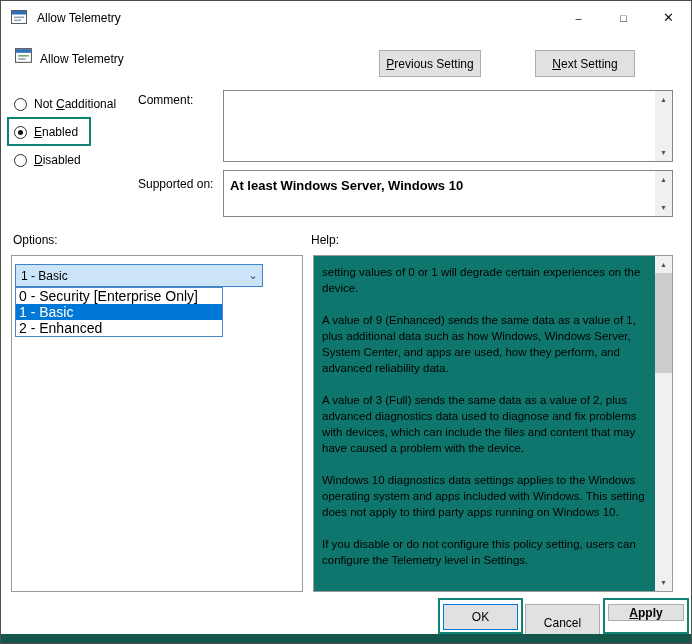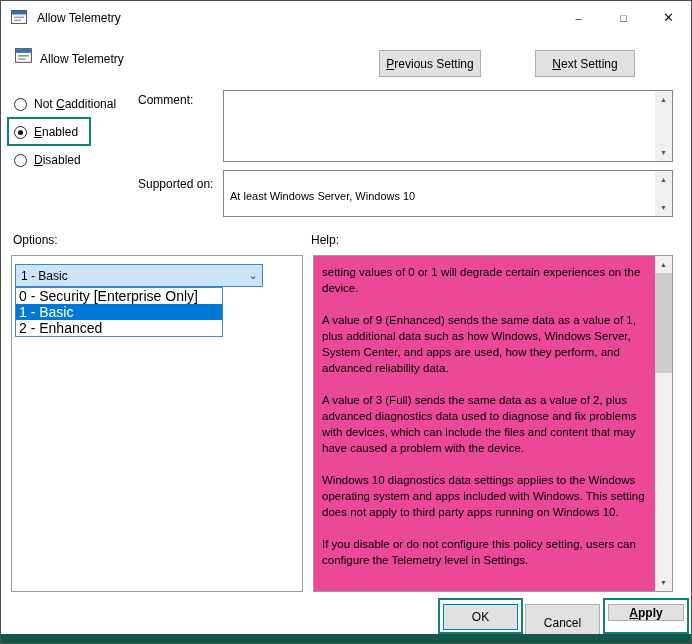--- a/index.html
+++ b/index.html
@@ -53,41 +53,41 @@
   .field-label{position:absolute;font-size:12px;}
   #lbl-comment{left:137px;top:92px;}
   #lbl-supported{left:137px;top:176px;}
   #lbl-options{left:12px;top:232px;}
   #lbl-help{left:310px;top:232px;}
 
   
   .textbox{position:absolute;border:1px solid var(--box-border);background:#fff;}
   #comment-box{left:222px;top:89px;width:450px;height:72px;}
   #supported-box{left:222px;top:169px;width:450px;height:47px;}
-  .box-text{position:absolute;left:0;top:16px;right:17px;padding:3px 6px;font-size:11px;}
+  .box-text{position:absolute;left:0;top:4px;right:17px;padding:3px 6px;font-size:13px;font-weight:bold;}
   .vscroll{position:absolute;top:0;right:0;bottom:0;width:17px;background:#f0f0f0;
     display:flex;flex-direction:column;justify-content:space-between;align-items:center;}
   .scroll-arrow{height:17px;width:17px;display:flex;align-items:center;
     justify-content:center;font-size:7px;color:#555;}
   .vthumb{position:absolute;right:0;top:17px;width:17px;height:100px;background:#cdcdcd;}
 
   
   #options-panel{position:absolute;left:10px;top:254px;width:292px;height:337px;
     border:1px solid var(--panel-border);background:#fff;}
   #combo{position:absolute;left:14px;top:263px;width:248px;height:23px;background:#cce4f7;
     border:1px solid #3f84c7;display:flex;align-items:center;padding-left:5px;font-size:12px;}
   .combo-chevron{margin-left:auto;width:18px;text-align:center;color:#1b4c78;font-size:11px;}
   #combo-list{position:absolute;left:14px;top:286px;width:208px;border:1px solid #4a86c7;
     background:#fff;}
   .combo-item{height:16px;line-height:16px;padding-left:3px;font-size:14px;white-space:nowrap;}
   .combo-item.highlighted{background:var(--sel);color:#fff;}
 
   
   #help-panel{position:absolute;left:312px;top:254px;width:360px;height:337px;
-    border:1px solid var(--panel-border);background:#ec4899;}
+    border:1px solid var(--panel-border);background:#0f766e;}
   #help-text{position:absolute;left:0;top:0;right:17px;bottom:0;padding:8px 6px 0 8px;
     overflow:hidden;}
   #help-text p{font-size:11.5px;line-height:16px;margin:0 0 16px;}
 
   
   #btn-ok{left:442px;top:603px;width:75px;height:26px;border:1px solid var(--sel);}
   #btn-cancel{left:524px;top:603px;width:75px;height:38px;}
   #btn-apply{left:607px;top:603px;width:76px;height:17px;font-weight:bold;}
   #bottom-bar{position:absolute;left:0;right:0;bottom:0;height:9px;background:#14564c;}
 </style>

